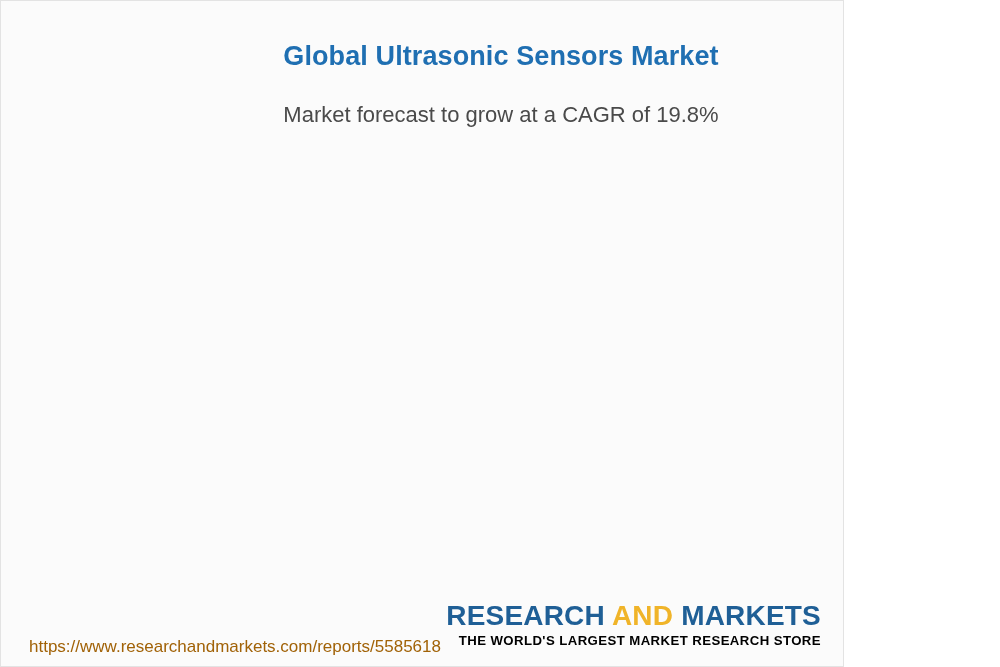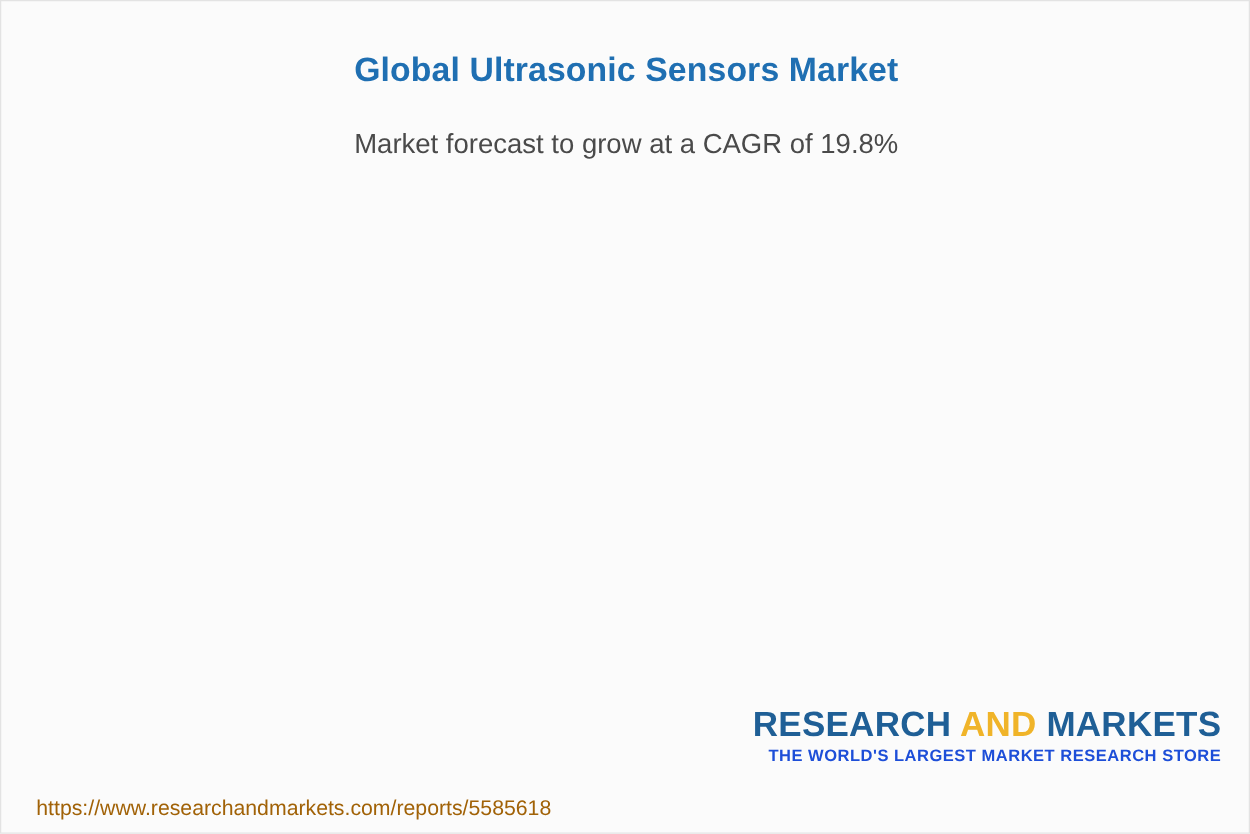--- a/index.html
+++ b/index.html
@@ -9,21 +9,21 @@
   body {
     width: 1000px;
     height: 667px;
     overflow: hidden;
     font-family: "Liberation Sans", sans-serif;
     background: #ffffff;
   }
 
   #canvas {
     position: relative;
-    width: 1000px;
+    width: 844px;
     height: 667px;
     box-sizing: border-box;
     background: #fbfbfb;
     border: 1px solid #e3e3e3;
     overflow: hidden;
   }
 
   
   #chart-title {
     position: absolute;
@@ -74,42 +74,42 @@
     left: 28px;
     top: 636px;
     font-size: 17px;
     color: #a16207;
     white-space: nowrap;
   }
 
   #brand-logo {
     position: absolute;
     right: 22px;
-    top: 564px;
+    top: 600px;
     text-align: right;
   }
 
   #brand-wordmark {
     font-size: 28px;
     font-weight: bold;
     color: #1f5f96;
     letter-spacing: 0.2px;
     line-height: 1.05;
     white-space: nowrap;
   }
 
   #brand-wordmark .brand-and {
     color: #f0b429;
   }
 
   #brand-tagline {
     margin-top: 3px;
     font-size: 13.2px;
     font-weight: bold;
-    color: #1d4ed8;
+    color: #000000;
     letter-spacing: 0.42px;
     white-space: nowrap;
   }
 </style>
 </head>
 <body>
 
 <div id="canvas">
 
   <div id="chart-title">Global Ultrasonic Sensors Market</div>

